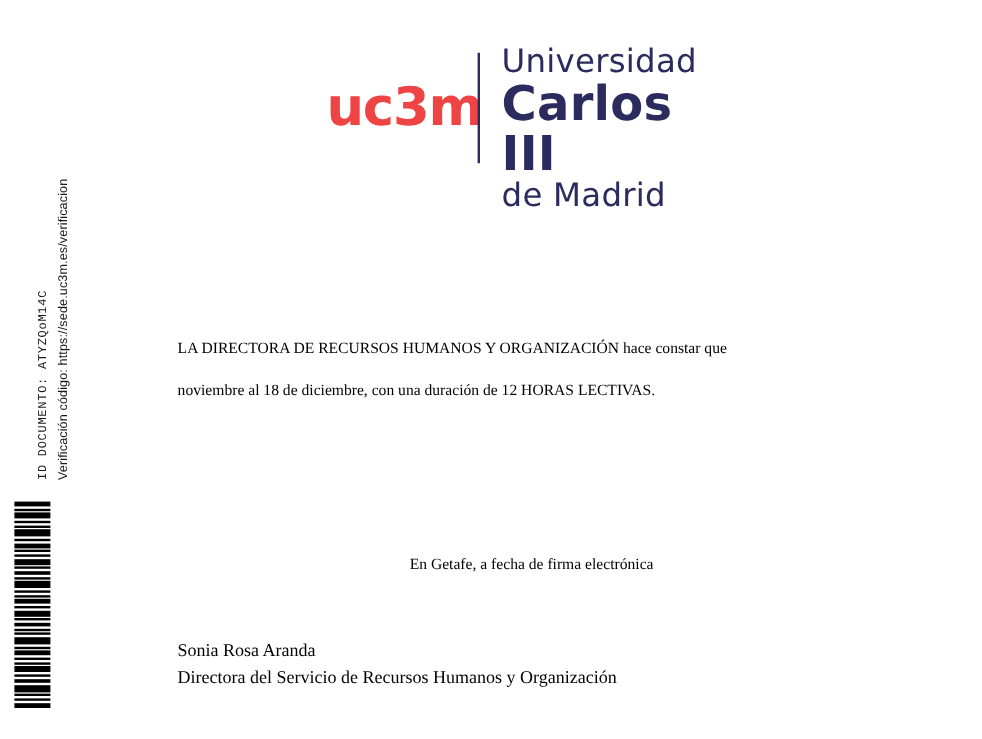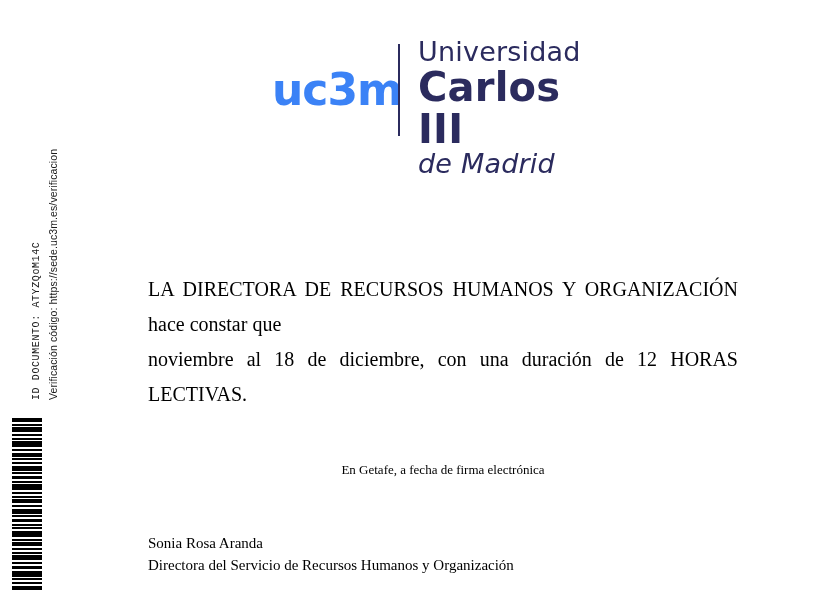--- a/index.html
+++ b/index.html
@@ -73,21 +73,21 @@
     height: 100px;
   }
   .logo-uc3m {
     position: absolute;
     left: 0;
     top: 30px;
     font-family: "DejaVu Sans", sans-serif;
     font-weight: bold;
     font-size: 44px;
     letter-spacing: -1px;
-    color: #3b82f6;
+    color: #ef4444;
     line-height: 1;
   }
   .logo-rule {
     position: absolute;
     left: 126px;
     top: 6px;
     width: 2px;
     height: 92px;
     background: #2b2b5e;
   }
@@ -104,31 +104,30 @@
     letter-spacing: 0.2px;
   }
   .logo-l2 {
     font-size: 40px;
     font-weight: bold;
     letter-spacing: 0.2px;
   }
   .logo-l3 {
     font-size: 27px;
     letter-spacing: 0.2px;
-    font-style: italic;
   }
 
   
   .doc-body {
     position: absolute;
     left: 148px;
     top: 272px;
     width: 590px;
     text-align: justify;
-    font-size: 20px;
+    font-size: 13px;
     line-height: 35px;
   }
   .doc-body p {
     margin: 0;
   }
   .doc-line {
     display: block;
   }
 
   .place-date {

